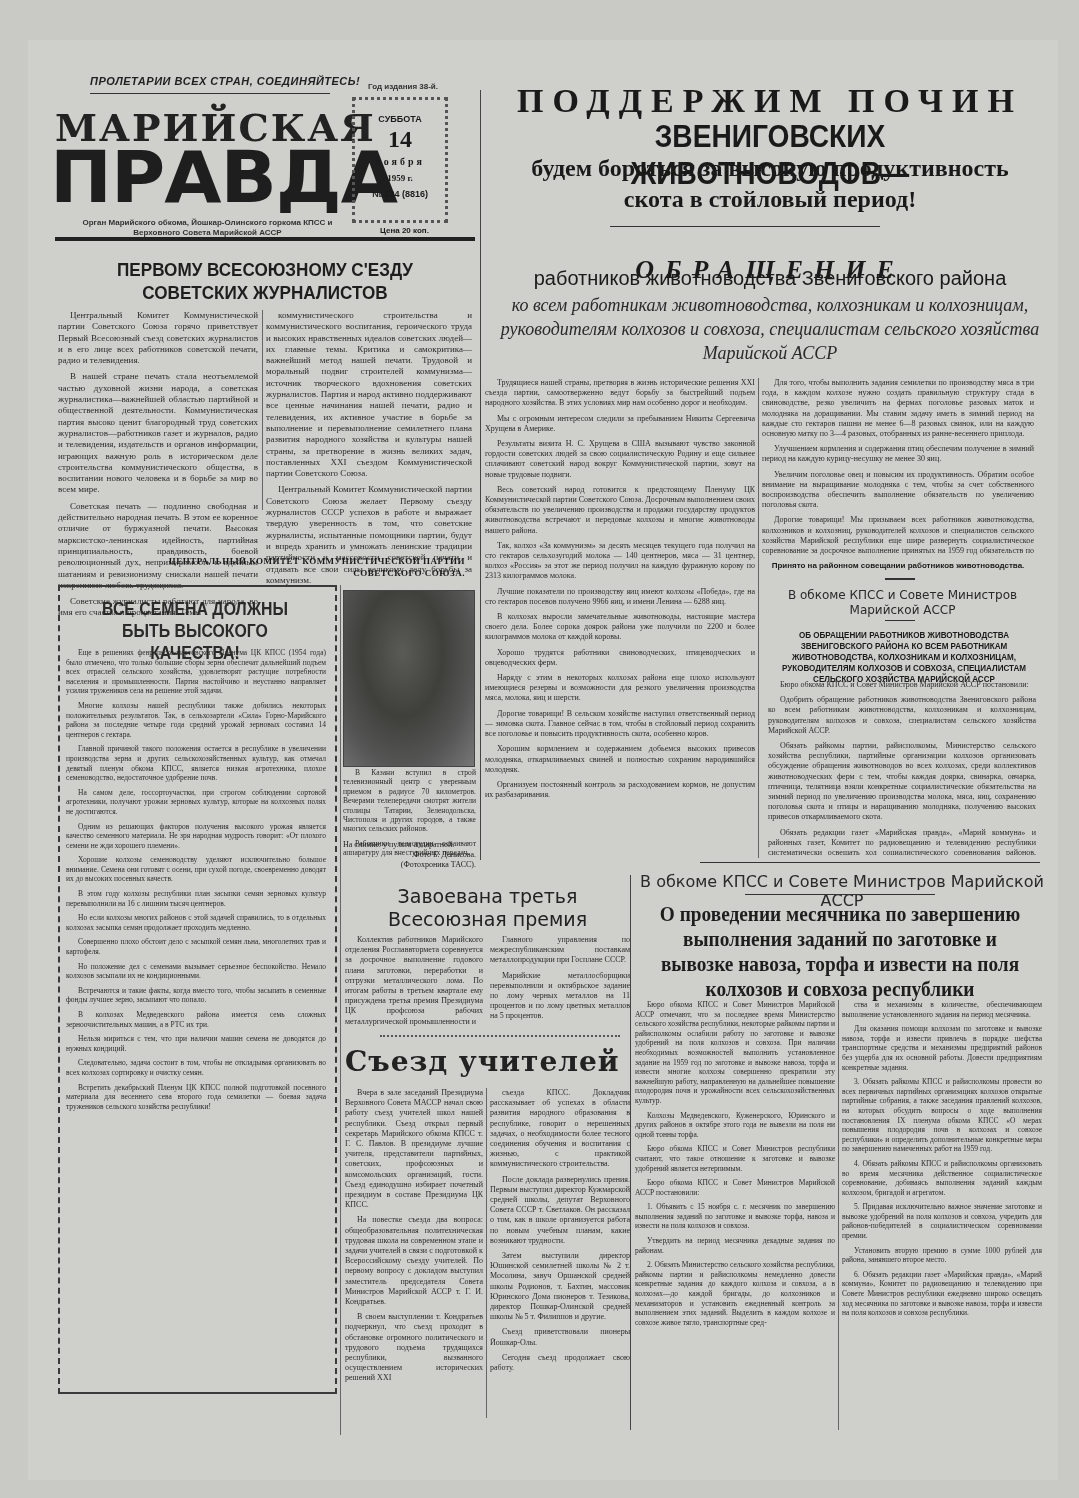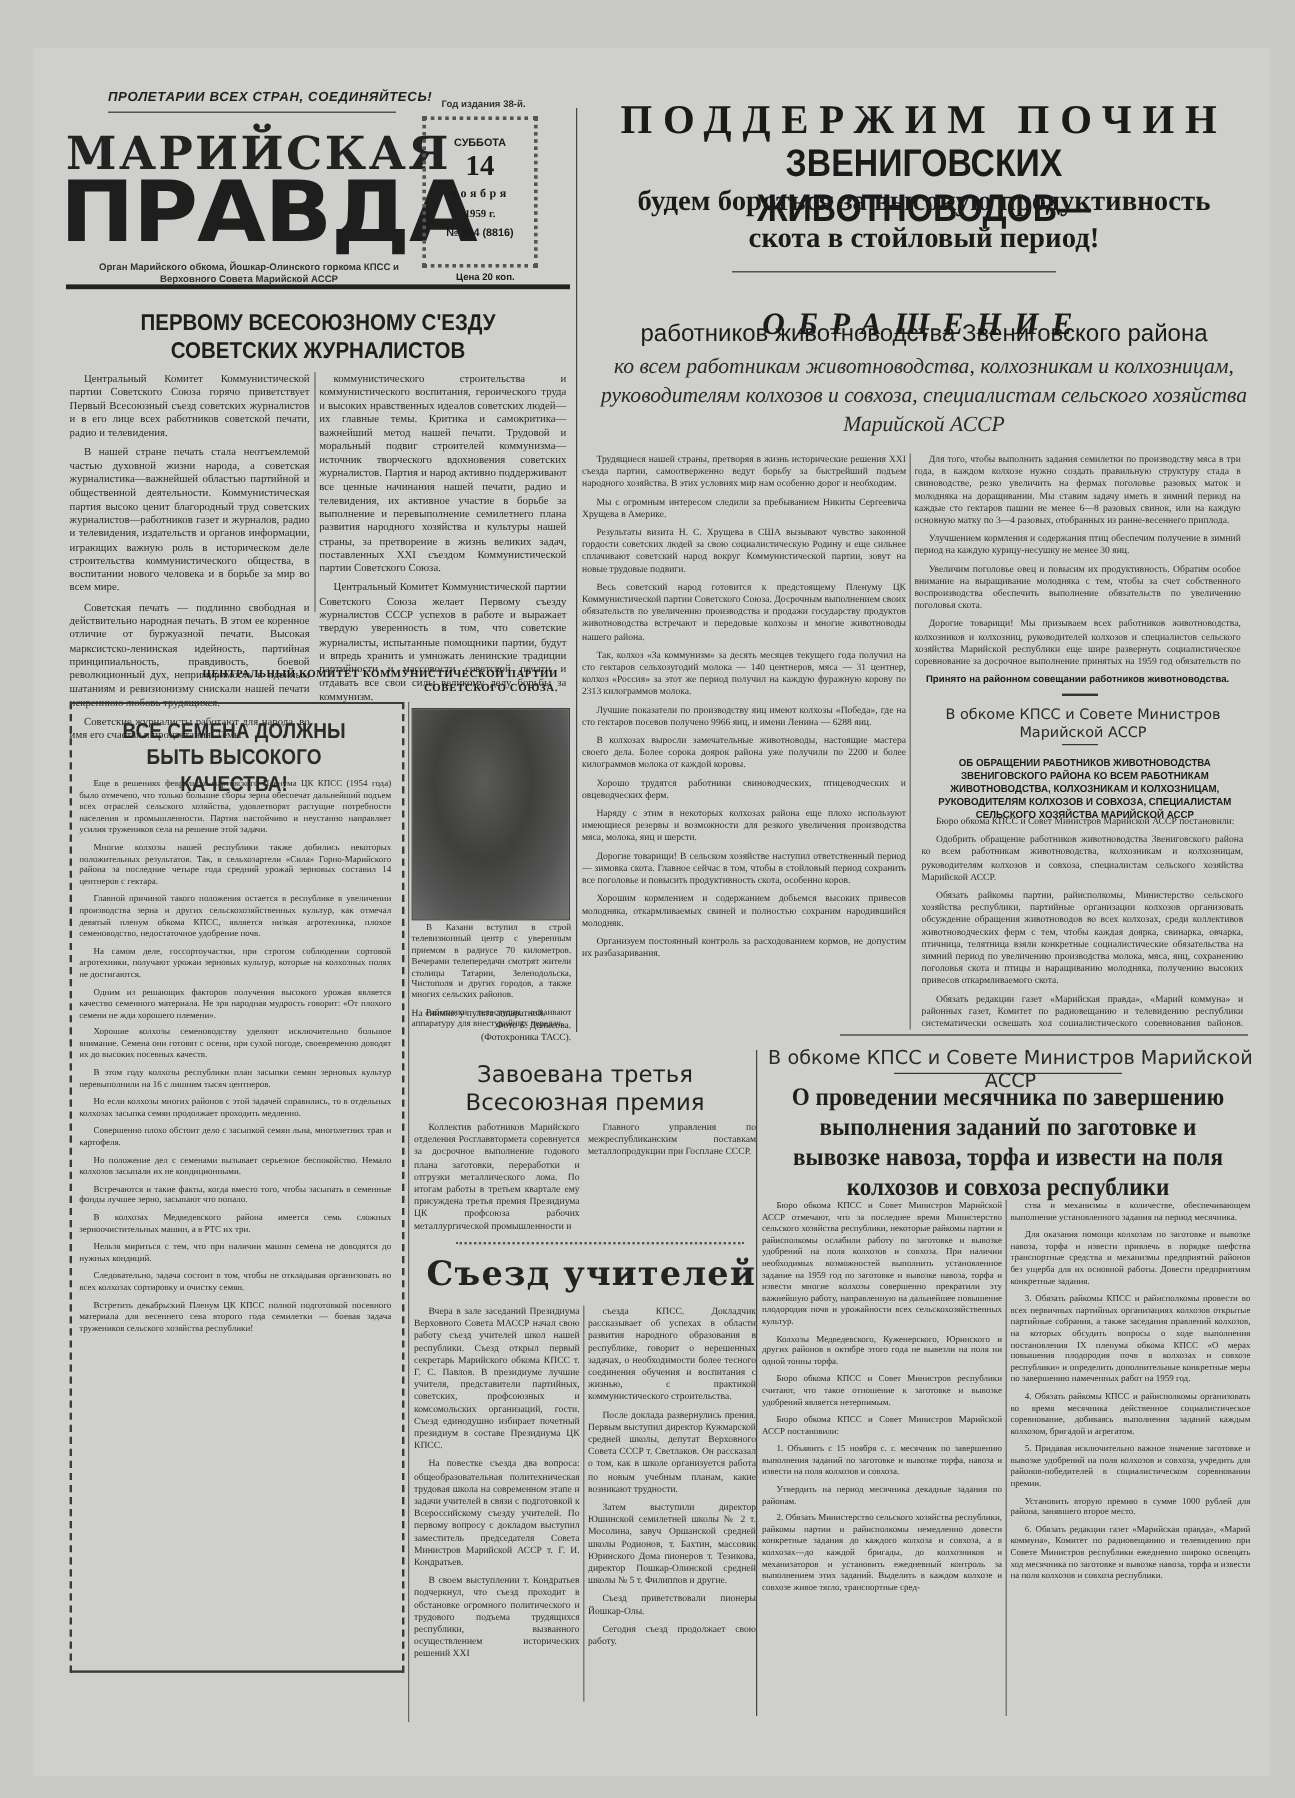--- a/index.html
+++ b/index.html
@@ -41,21 +41,21 @@
   .seeds-box{left:58px;top:585px;width:275px;height:805px;border:2px solid #3a3a3a;border-style:solid dashed;}
   .h-seeds{left:60px;top:598px;width:270px;text-align:center;font:bold 18px "Liberation Sans",sans-serif;line-height:22px;transform:scaleX(.88);color:#2a2a2a;}
   .seeds-text{left:66px;top:648px;width:260px;height:735px;overflow:hidden;}
   .photo{left:343px;top:590px;width:130px;height:175px;background:radial-gradient(ellipse at 45% 35%,#5a5a56 0%,#3f3f3b 40%,#555 70%,#777 100%);border:1px solid #444;}
   .photo-cap{left:343px;top:768px;width:133px;font-size:7.6px;line-height:9.4px;}
   .photo-cred{left:343px;top:840px;width:133px;text-align:right;font:8px "Liberation Serif",serif;line-height:10px;}
   .h-prem{left:345px;top:885px;width:285px;text-align:center;font:19px "DejaVu Sans",sans-serif;line-height:23px;color:#222;}
   .prem-l{left:345px;top:935px;width:138px;}
   .prem-r{left:490px;top:935px;width:140px;}
   .prem-rule{left:380px;top:1035px;width:240px;border-top:2px dotted #555;}
-  .h-teach{left:345px;top:1045px;width:285px;text-align:right;font:bold 28px "DejaVu Serif",serif;color:#222;letter-spacing:1px;}
+  .h-teach{left:345px;top:1045px;width:285px;text-align:left;font:bold 28px "DejaVu Serif",serif;color:#222;letter-spacing:1px;}
   .teach-l{left:345px;top:1088px;width:138px;}
   .teach-r{left:490px;top:1088px;width:140px;}
   .teach-div{left:486px;top:1088px;height:330px;border-left:1px solid #666;}
   .mid-vrule{left:340px;top:585px;height:850px;border-left:1px solid #666;}
   .obr-cols-l{left:485px;top:378px;width:270px;height:475px;overflow:hidden;}
   .obr-cols-r{left:762px;top:378px;width:272px;height:180px;overflow:hidden;}
   .obr-sign{left:762px;top:561px;width:272px;text-align:center;font:bold 8px "Liberation Sans",sans-serif;}
   .obr-vrule{left:758px;top:378px;height:480px;border-left:1px solid #666;}
   .obk1-rule{left:885px;top:578px;width:30px;border-top:2px solid #333;}
   .obk1-title{left:765px;top:588px;width:275px;text-align:center;font:12px "DejaVu Sans",sans-serif;line-height:15px;color:#2a2a2a;}
@@ -184,20 +184,21 @@
   <div>Фото Б. Денисова.</div>
   <div>(Фотохроника ТАСС).</div>
 </div>
 
 <div class="abs h-prem">Завоевана третья Всесоюзная премия</div>
 <div class="abs col-text small prem-l">
   <p>Коллектив работников Марийского отделения Рос­главвтормета соревнуется за досрочное выполнение годового плана заготовки, переработки и отгрузки металлического лома. По итогам работы в третьем квартале ему присуждена третья премия Президиума ЦК профсоюза рабочих металлургической промышленности и</p>
 </div>
 <div class="abs col-text small prem-r">
   <p>Главного управления по межреспубликанским поставкам металлопродукции при Госплане СССР.</p>
+  <p>Марийские металлосборщики перевыполнили и октябрьское задание по лому черных металлов на 11 процентов и по лому цветных металлов на 5 процентов.</p>
 </div>
 <div class="abs prem-rule"></div>
 
 <div class="abs h-teach">Съезд учителей</div>
 <div class="abs col-text small teach-l">
   <p>Вчера в зале заседаний Президиума Верховного Совета МАССР начал свою работу съезд учителей школ нашей республики. Съезд открыл первый секретарь Марийского обкома КПСС т. Г. С. Павлов. В президиуме лучшие учителя, представители партийных, советских, профсоюзных и комсомольских организаций, гости. Съезд единодушно избирает почетный президиум в составе Президиума ЦК КПСС.</p>
   <p>На повестке съезда два вопроса: общеобразовательная политехническая трудовая школа на современном этапе и задачи учителей в связи с подготовкой к Всероссийскому съезду учителей. По первому вопросу с докладом выступил заместитель председателя Совета Министров Марийской АССР т. Г. И. Кондратьев.</p>
   <p>В своем выступлении т. Кондратьев подчеркнул, что съезд проходит в обстановке огромного политического и трудового подъема трудящихся республики, вызванного осуществлением исторических решений XXI</p>
 </div>
 <div class="abs teach-div"></div>

